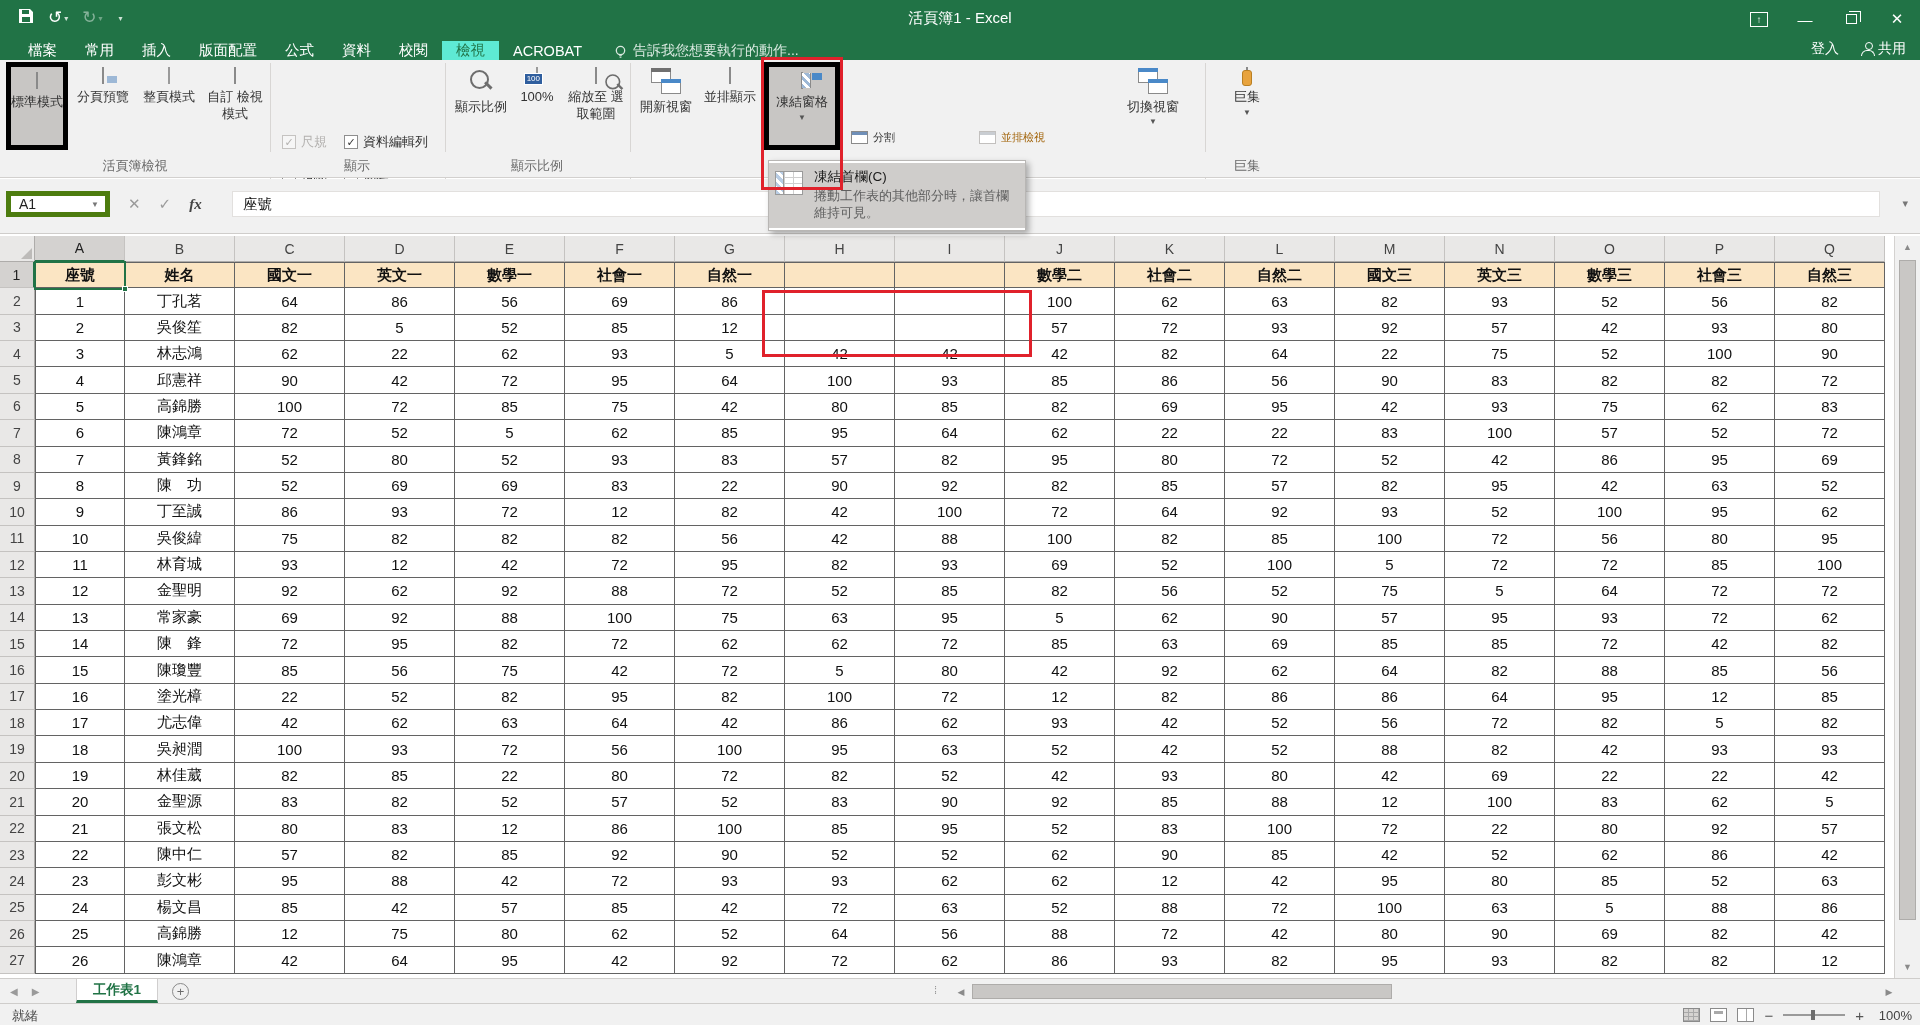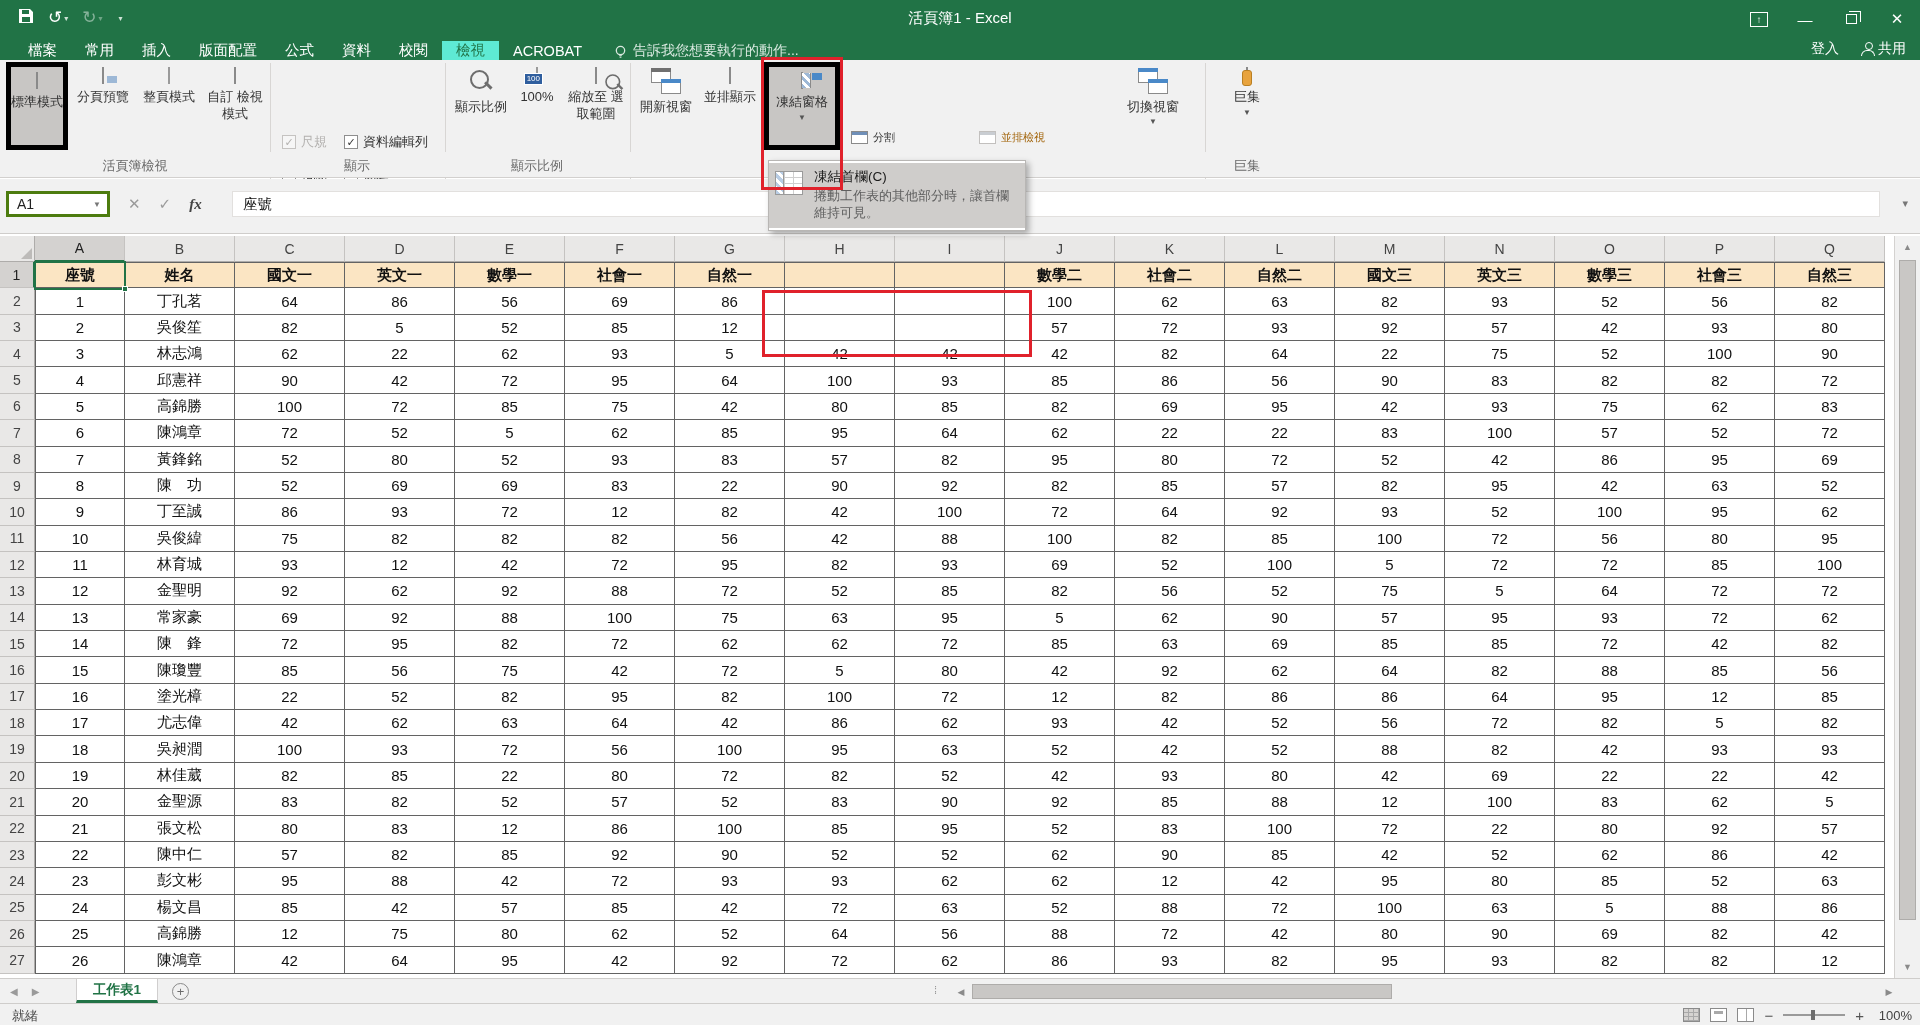--- a/index.html
+++ b/index.html
@@ -65,21 +65,21 @@
   
   #show-checks{position:absolute;left:282px;top:66px;width:160px;height:70px;display:grid;grid-template-columns:62px 98px;grid-auto-rows:32px;align-items:center}
   .chk{display:flex;align-items:center;gap:5px;font-size:13px;color:#333}
   .chk .box{width:14px;height:14px;background:#fff;border:1px solid #8e8e8e;font-size:11px;line-height:13px;text-align:center;color:#333}
   .chk.dis{color:#b2b0ae}
   .chk.dis .box{color:#b2b0ae;border-color:#c5c3c1;background:#f6f6f6}
   #ribbon-collapse{position:absolute;right:10px;top:160px;color:#8a8a8a;font-size:11px}
 
   
   #fbar{position:absolute;left:0;top:179px;width:1920px;height:55px;background:#f1f1f1;border-bottom:1px solid #cfcdcb}
-  #namebox{position:absolute;left:6px;top:12px;width:104px;height:26px;background:#fff;border:3px solid #4d7c0f;display:flex;align-items:center;padding-left:8px;font-size:14px;color:#222}
+  #namebox{position:absolute;left:6px;top:12px;width:104px;height:26px;background:#fff;border:5px solid #4d7c0f;display:flex;align-items:center;padding-left:8px;font-size:14px;color:#222}
   #namebox .dd{margin-left:auto;margin-right:6px;font-size:8px;color:#777}
   #fx-icons{position:absolute;left:128px;top:12px;height:26px;display:flex;align-items:center;gap:18px;color:#9a9a9a;font-size:15px}
   #fx-icons .fx{font-style:italic;font-family:"Liberation Serif","DejaVu Serif",serif;color:#444;font-weight:bold}
   #formula-input{position:absolute;left:232px;top:12px;right:40px;height:26px;background:#fff;border:1px solid #e2e0de;display:flex;align-items:center;padding-left:10px;font-size:14.5px;color:#111}
   #fbar-expand{position:absolute;right:12px;top:18px;color:#777;font-size:11px}
 
   
   #grid{position:absolute;left:0;top:236px;width:1894px;height:742px;background:#fff;overflow:hidden}
   #letters{display:flex;height:26px}
   .corner{width:35px;height:26px;background:#e9e8e7;border-right:1px solid #aeacaa;border-bottom:1px solid #aeacaa;position:relative}

